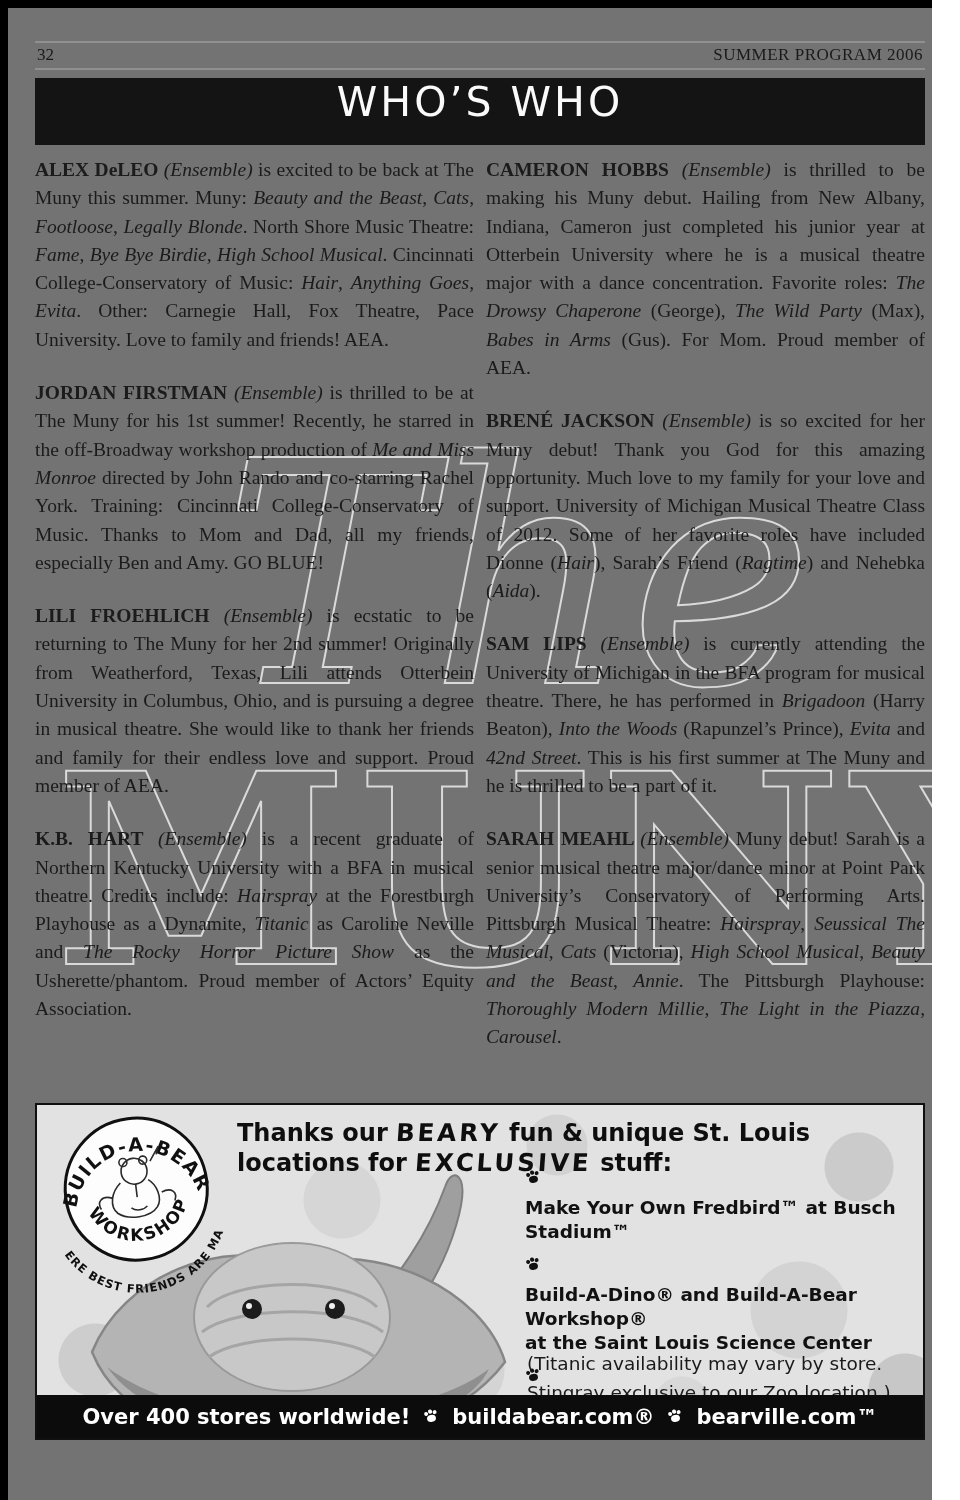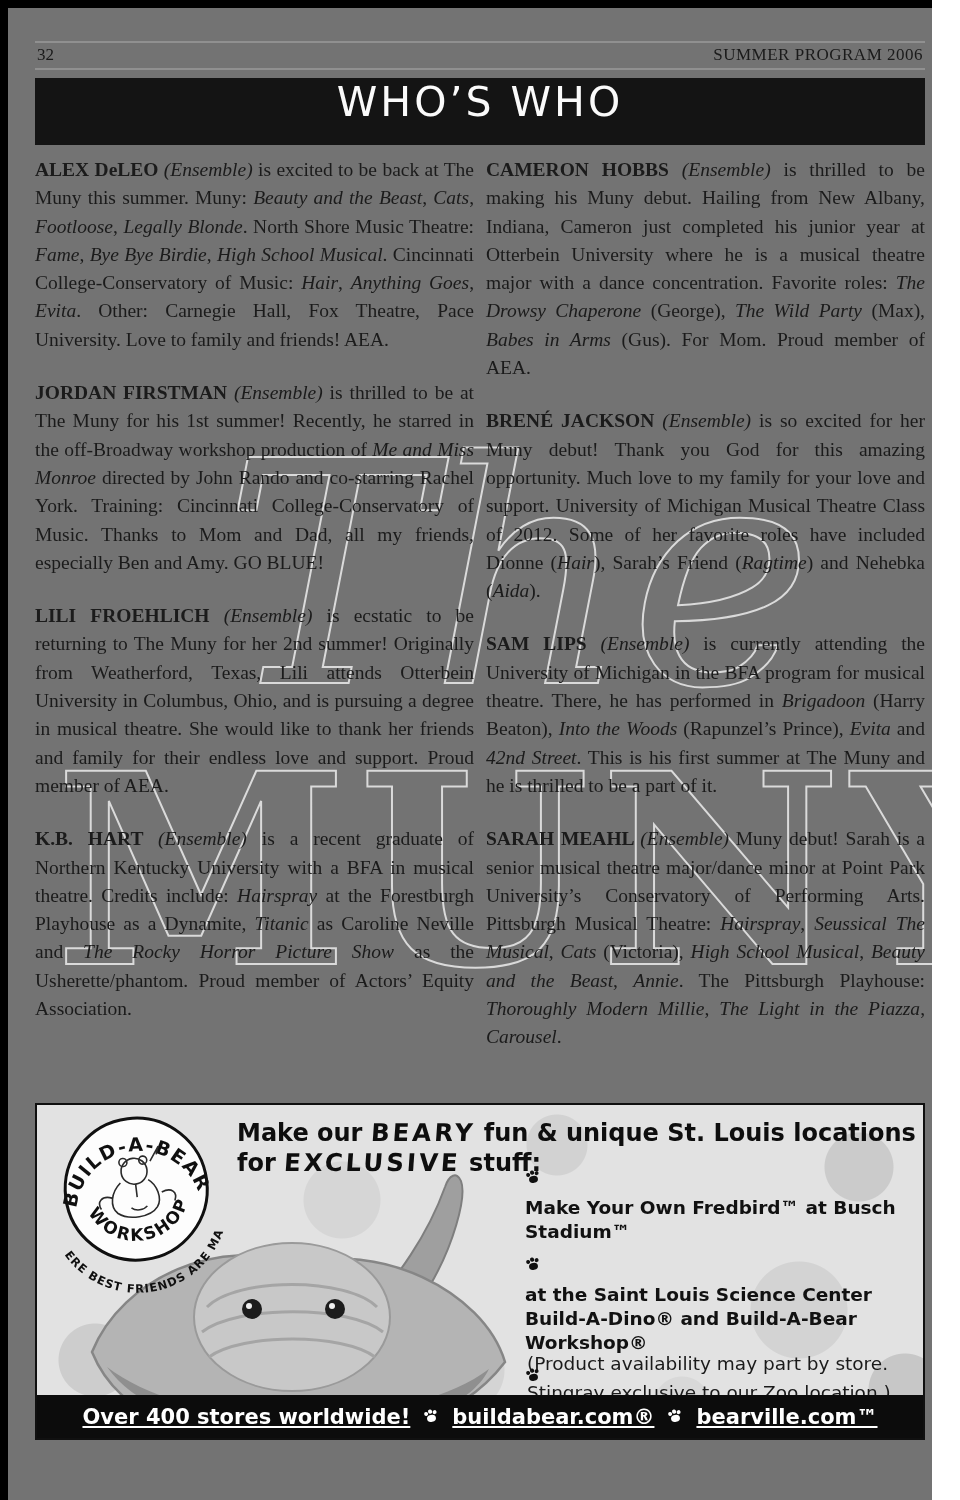--- a/index.html
+++ b/index.html
@@ -58,21 +58,21 @@
   .seg-f { display:inline-block; transform:skewX(-4deg); letter-spacing:3px; font-size:1.02em; }
   .ad-bullets { position:absolute; left:488px; top:60px; z-index:4; }
   .bullet { display:flex; gap:11px; margin-bottom:8px; font-size:18.5px; font-weight:bold;
             color:#111; line-height:24px; align-items:flex-start;flex-direction:column; }
   .bullet svg { flex:0 0 auto; margin-top:4px; }
   .bullet-line { display:block; }
   .ad-disclaimer { position:absolute; left:490px; top:244px; z-index:4; font-size:18.5px;
                    color:#1a1a1a; line-height:29px; font-weight:400; }
   .ad-footer { position:absolute; left:0; right:0; bottom:0; height:43px; background:#0c0c0c; z-index:5;
                display:flex; align-items:center; justify-content:center; gap:13px;
-               color:#fff; font-size:21px; font-weight:bold;text-decoration:underline; }
+               color:#fff; font-size:21px; font-weight:bold; }
   .logo-wrap { position:absolute; left:6px; top:4px; z-index:5; transform:rotate(-7deg); }
   .ray-wrap  { position:absolute; left:0px; top:52px; z-index:3; }
 </style>
 </head>
 <body>
 
 <div class="page">
 
   <div class="edge-top"></div>
   <div class="edge-left"></div>
@@ -144,21 +144,21 @@
         <path d="M 170 150 C 200 120, 310 120, 340 150" fill="none" stroke="#a5a5a5" stroke-width="3"></path>
         <path d="M 165 175 C 200 148, 312 148, 346 175" fill="none" stroke="#a5a5a5" stroke-width="3"></path>
         <path d="M 172 200 C 205 176, 306 176, 338 200" fill="none" stroke="#a5a5a5" stroke-width="3"></path>
         <circle cx="215" cy="152" r="10" fill="#1c1c1c"></circle>
         <circle cx="212" cy="149" r="3" fill="#efefef"></circle>
         <circle cx="298" cy="152" r="10" fill="#1c1c1c"></circle>
         <circle cx="295" cy="149" r="3" fill="#efefef"></circle>
       </svg>
     </div>
 
-    <div class="ad-headline"><span>Make our </span><span class="seg-f">BEARY</span><span> fun &amp; unique St. Louis locations for </span><span class="seg-f">EXCLUSIVE</span><span> stuff:</span></div>
+    <div class="ad-headline"><span>Thanks our </span><span class="seg-f">BEARY</span><span> fun &amp; unique St. Louis locations for </span><span class="seg-f">EXCLUSIVE</span><span> stuff:</span></div>
 
     <div class="ad-bullets">
         <div class="bullet">
   <svg width="16" height="16" viewBox="0 0 20 20">
     <g fill="#101010" transform="rotate(-12 10 10)">
       <circle cx="4.6" cy="6.2" r="2.5"></circle>
       <circle cx="10" cy="4.4" r="2.6"></circle>
       <circle cx="15.4" cy="6.2" r="2.5"></circle>
       <ellipse cx="10" cy="13" rx="5.6" ry="4.4"></ellipse>
     </g>
@@ -170,22 +170,22 @@
         <div class="bullet">
   <svg width="16" height="16" viewBox="0 0 20 20">
     <g fill="#101010" transform="rotate(-12 10 10)">
       <circle cx="4.6" cy="6.2" r="2.5"></circle>
       <circle cx="10" cy="4.4" r="2.6"></circle>
       <circle cx="15.4" cy="6.2" r="2.5"></circle>
       <ellipse cx="10" cy="13" rx="5.6" ry="4.4"></ellipse>
     </g>
   </svg>
 <div class="bullet-text">
+            <span class="bullet-line">Build-A-Dino® and Build-A-Bear Workshop®</span>
             <span class="bullet-line">at the Saint Louis Science Center</span>
-            <span class="bullet-line">Build-A-Dino® and Build-A-Bear Workshop®</span>
           </div>
         </div>
         <div class="bullet">
   <svg width="16" height="16" viewBox="0 0 20 20">
     <g fill="#101010" transform="rotate(-12 10 10)">
       <circle cx="4.6" cy="6.2" r="2.5"></circle>
       <circle cx="10" cy="4.4" r="2.6"></circle>
       <circle cx="15.4" cy="6.2" r="2.5"></circle>
       <ellipse cx="10" cy="13" rx="5.6" ry="4.4"></ellipse>
     </g>
@@ -216,21 +216,21 @@
       <ellipse cx="10" cy="13" rx="5.6" ry="4.4"></ellipse>
     </g>
   </svg>
 <div class="bullet-text">
             <span class="bullet-line">St. Clair Square</span>
           </div>
         </div>
       </div>
 
     <div class="ad-disclaimer">
-        <span style="display: block;">(Product availability may part by store.</span>
+        <span style="display: block;">(Titanic availability may vary by store.</span>
         <span style="display: block;">Stingray exclusive to our Zoo location.)</span>
       </div>
 
     <div class="ad-footer">
       <span>Over 400 stores worldwide!</span>
       <span class="paw-slot">
   <svg width="16" height="16" viewBox="0 0 20 20">
     <g fill="#ffffff" transform="rotate(-12 10 10)">
       <circle cx="4.6" cy="6.2" r="2.5"></circle>
       <circle cx="10" cy="4.4" r="2.6"></circle>

